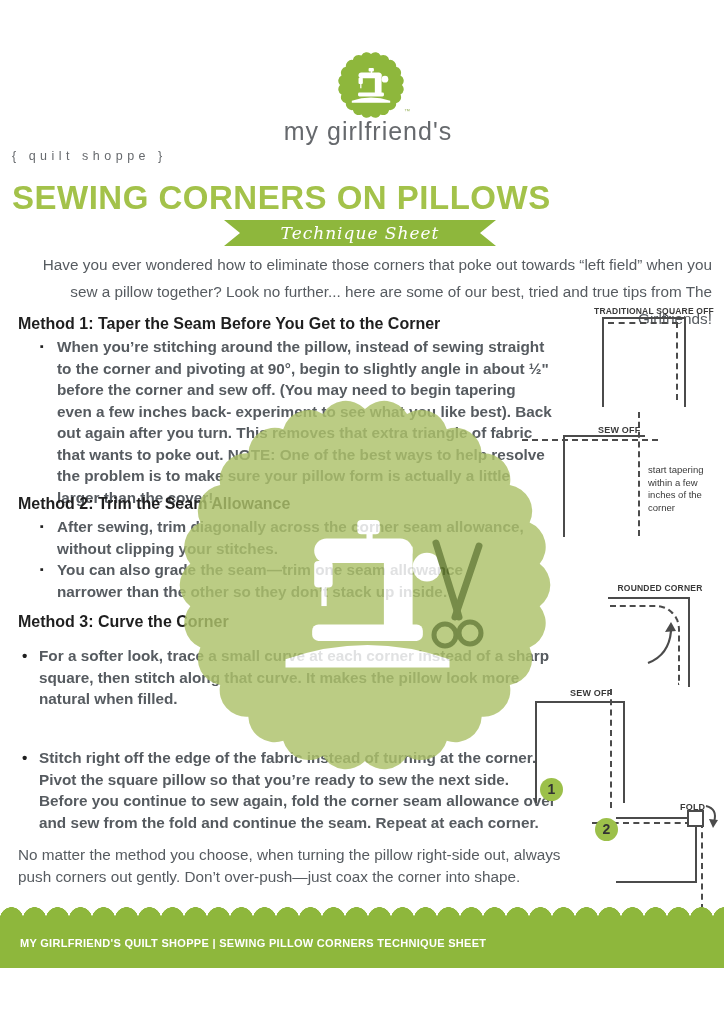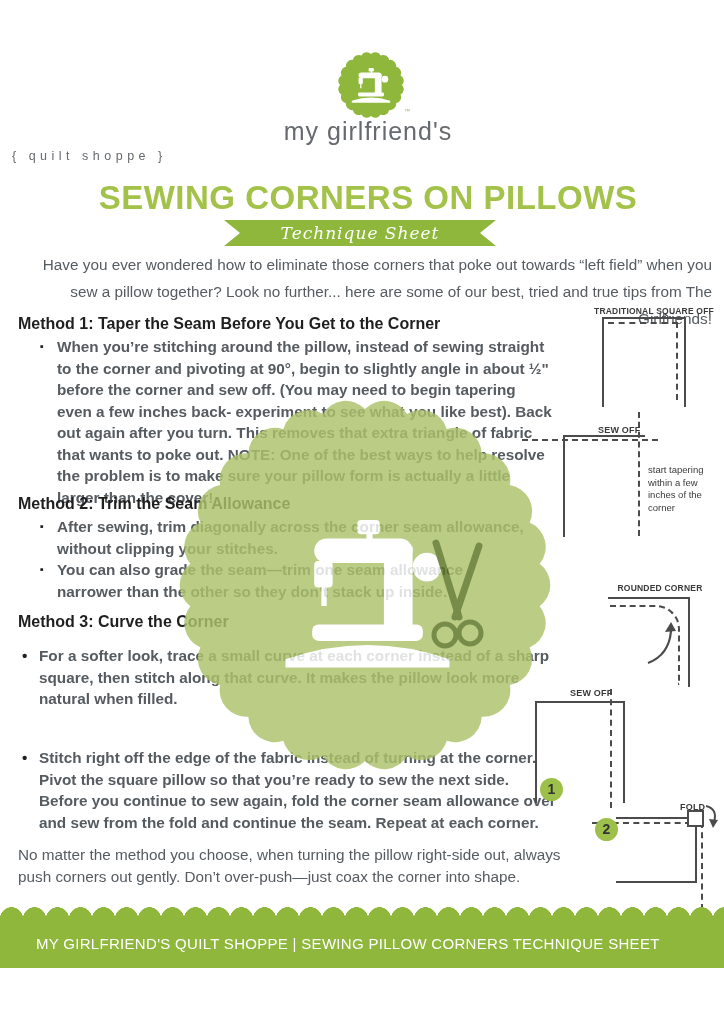--- a/index.html
+++ b/index.html
@@ -11,21 +11,21 @@
   html,body{margin:0;padding:0;background:#e8e8e8;}
   .page{position:relative;width:724px;height:1024px;background:var(--page-bg);overflow:hidden;
         font-family:"Liberation Sans",sans-serif;color:var(--text-gray);margin:0 auto;}
   .abs{position:absolute;}
   
   .brand-name{left:12px;top:117px;width:712px;text-align:center;font-size:25px;
               letter-spacing:1px;color:var(--brand-gray);}
   .brand-sub{left:12px;top:149px;width:712px;text-align:left;font-size:12.5px;
              letter-spacing:4.5px;color:var(--brand-gray);}
   .tm{left:404px;top:108px;font-size:6px;color:#9ab35f;}
-  .page-title{left:12px;top:179px;width:712px;text-align:center;font-size:33px;font-weight:bold;
+  .page-title{left:12px;top:179px;width:712px;text-align:left;font-size:33px;font-weight:bold;
               letter-spacing:.5px;color:var(--title-green);white-space:nowrap;}
   .banner{left:224px;top:220px;width:272px;height:26px;background:var(--accent-green);
           clip-path:polygon(0 0,100% 0,calc(100% - 16px) 50%,100% 100%,0 100%,16px 50%);
           text-align:center;line-height:26px;color:#fff;
           font-family:"DejaVu Serif",serif;font-style:italic;font-size:17px;letter-spacing:1px;}
   
   .intro{left:12px;top:251px;width:700px;text-align:right;font-size:15.3px;line-height:27px;}
   .mhead{font-size:16px;font-weight:bold;color:var(--heading-color);white-space:nowrap;}
   .blist{font-size:15.3px;line-height:21.5px;font-weight:bold;}
   .bullet{position:relative;padding-left:17px;margin-bottom:0;}
@@ -41,21 +41,21 @@
   .dl{border-color:var(--line-gray);border-style:dashed;border-width:0;}
   .marker{position:absolute;width:23px;height:23px;border-radius:50%;background:var(--marker-green);
           color:#333;font-weight:bold;font-size:14px;text-align:center;line-height:23px;}
   
   .watermark{position:absolute;left:173px;top:393px;opacity:.82;pointer-events:none;}
   
   .footer-scallops{left:0;top:907px;width:724px;height:13px;
      background-image:radial-gradient(ellipse 12px 13px at 50% 100%,var(--accent-green) 97%,transparent 100%);
      background-size:23px 13px;background-repeat:repeat-x;background-position:bottom left;}
   .footer-bar{left:0;top:919px;width:724px;height:49px;background:var(--accent-green);}
-  .footer-text{padding-left:36px;line-height:49px;font-size:15px;font-weight:normal;
+  .footer-text{padding-left:20px;line-height:49px;font-size:11px;font-weight:bold;
                letter-spacing:.3px;color:var(--footer-text-color);white-space:nowrap;}
 </style>
 </head>
 <body>
 
 <svg width="0" height="0" style="position:absolute" aria-hidden="true">
   <symbol id="machine" viewBox="0 0 100 100">
     <path d="M10 87 Q50 73 90 87 L90 91 L10 91 Z"></path>
     <rect x="23" y="70" width="54" height="8" rx="3"></rect>
     <rect x="58" y="32" width="14" height="40"></rect>

